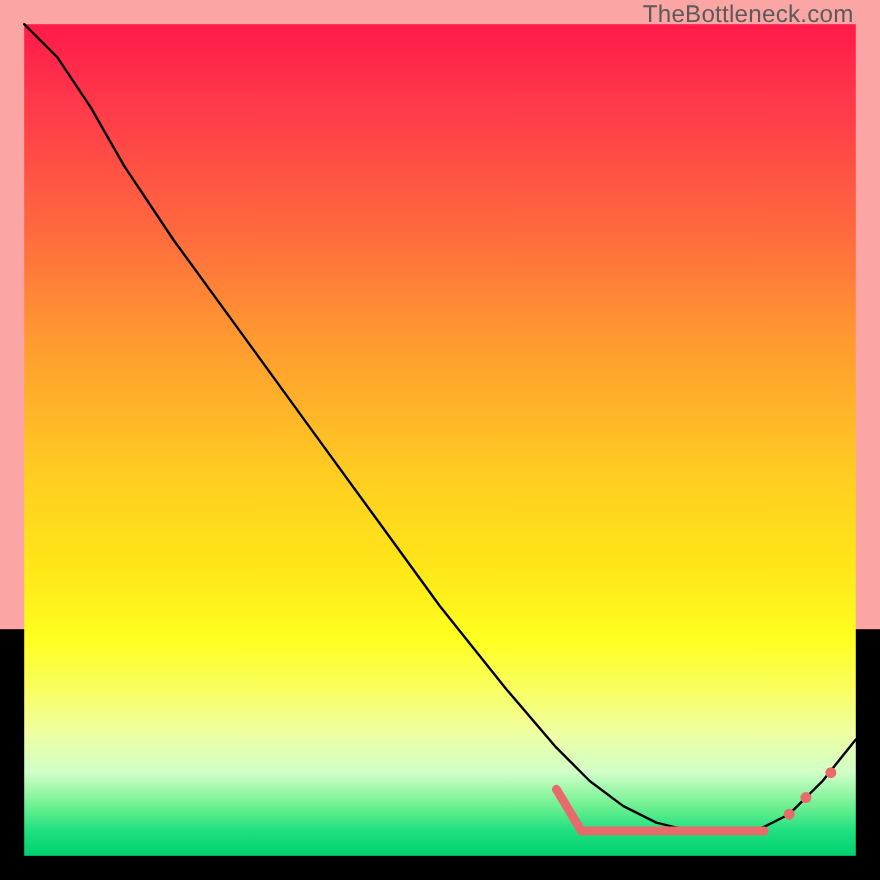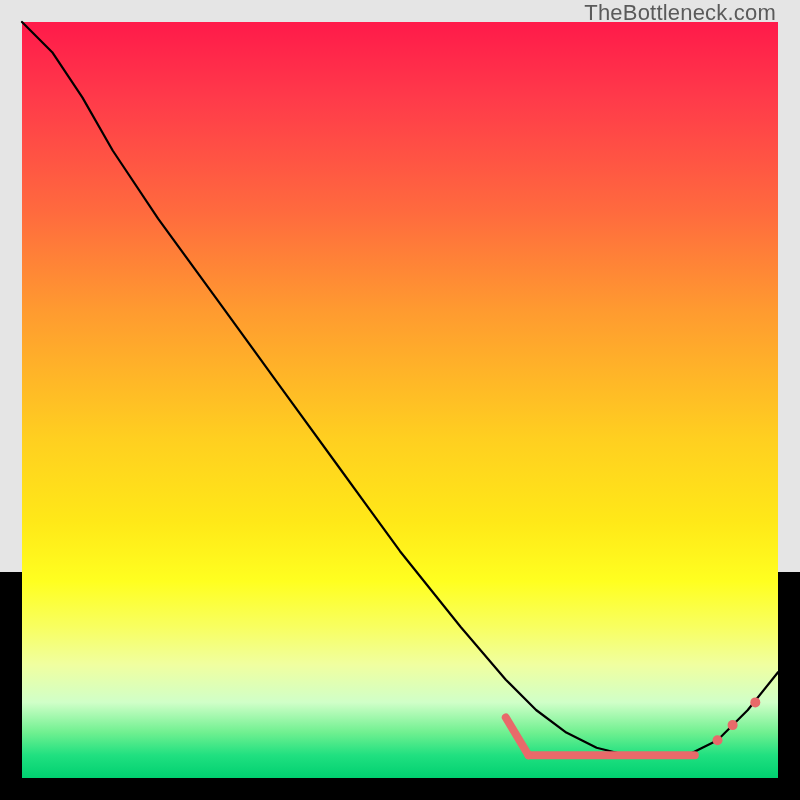--- a/index.html
+++ b/index.html
@@ -8,21 +8,21 @@
     width: 800px;
     height: 800px;
     background: #000;
     overflow: hidden;
     font-family: Arial, Helvetica, sans-serif;
   }
   .frame {
     position: relative;
     width: 800px;
     height: 572px;
-    background: #e5e5e5;
+    background: #fca5a5;
   }
   .plot {
     position: absolute;
     left: 22px;
     top: 22px;
     width: 756px;
     height: 756px;
     
     background: linear-gradient(
       to bottom,

